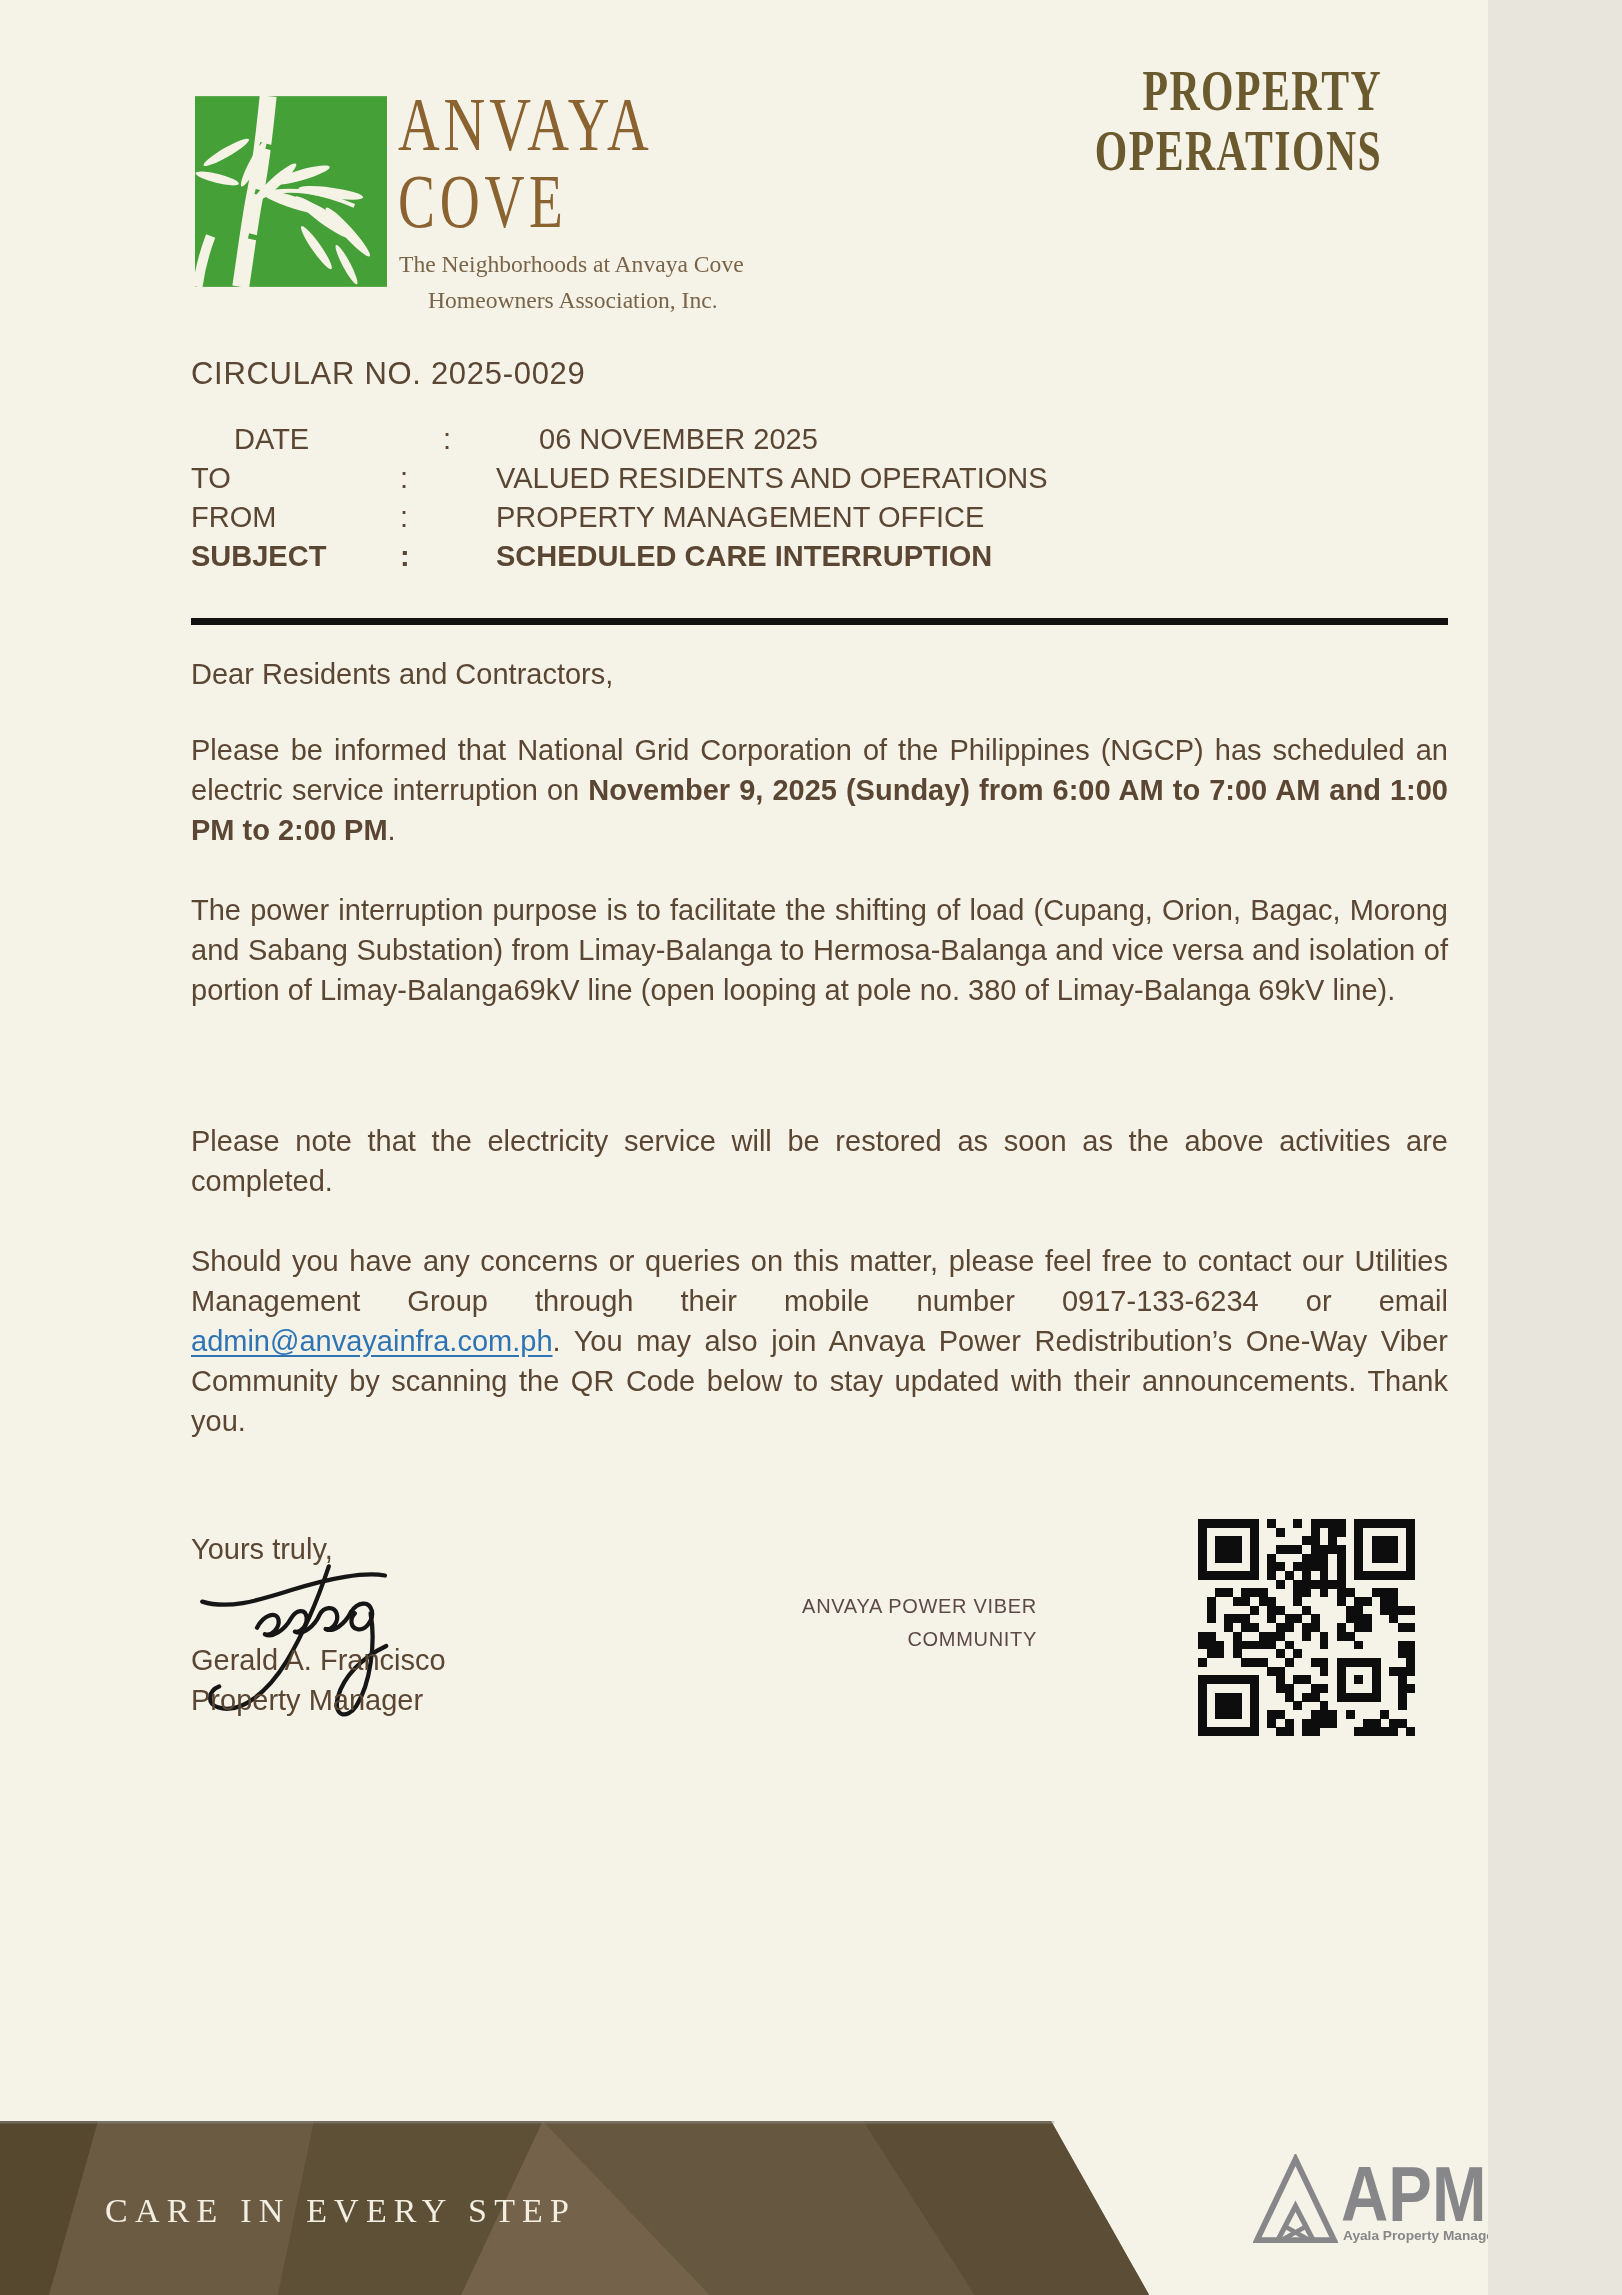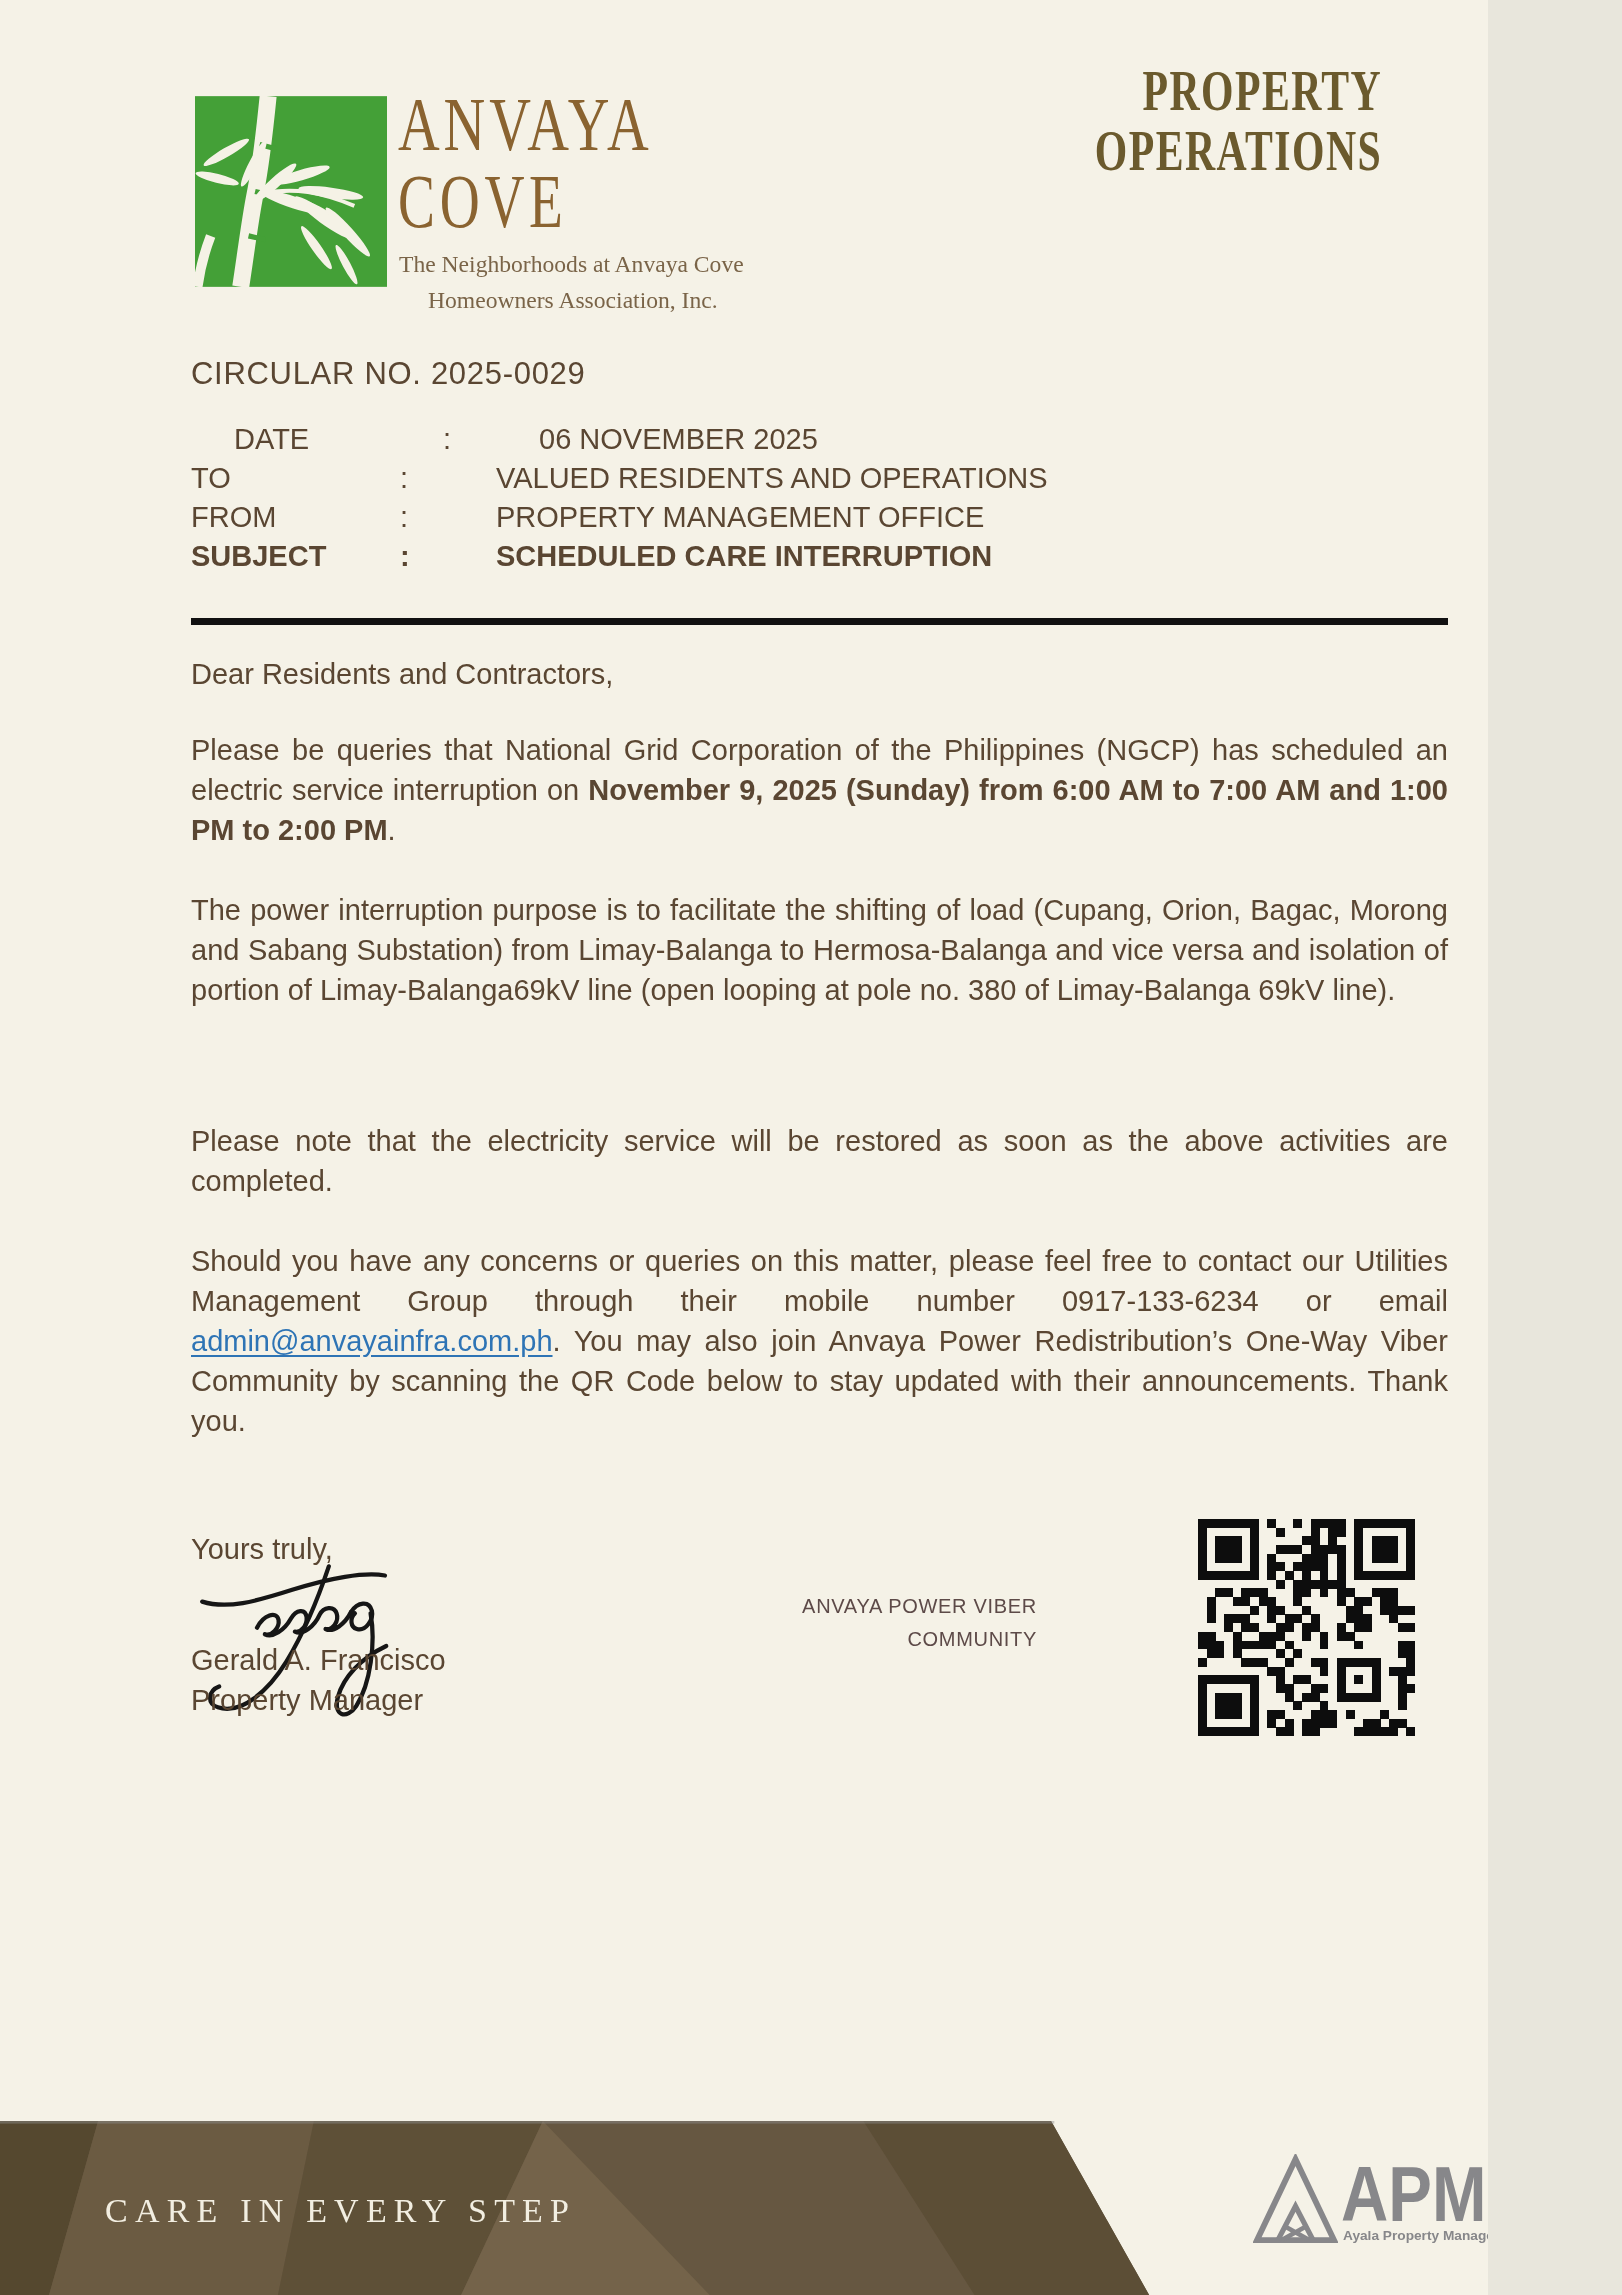--- a/index.html
+++ b/index.html
@@ -140,21 +140,21 @@
   <div class="abs meta-row strong" style="top:538px;">
     <span class="m-label">SUBJECT</span>
     <span class="m-colon">:</span>
     <span class="m-value">SCHEDULED CARE INTERRUPTION</span>
   </div>
 
   <div class="abs rule"></div>
 
   <div class="abs salutation" style="top:654px;">Dear Residents and Contractors,</div>
 
-  <p class="abs body-text" style="top:730px;"><span>Please be queries that National Grid Corporation of the Philippines (NGCP) has scheduled an electric service interruption on </span><b>November 9, 2025 (Sunday) from 6:00 AM to 7:00 AM and 1:00 PM to 2:00 PM</b><span>.</span></p>
+  <p class="abs body-text" style="top:730px;"><span>Please be informed that National Grid Corporation of the Philippines (NGCP) has scheduled an electric service interruption on </span><b>November 9, 2025 (Sunday) from 6:00 AM to 7:00 AM and 1:00 PM to 2:00 PM</b><span>.</span></p>
   <p class="abs body-text" style="top:890px;"><span>The power interruption purpose is to facilitate the shifting of load (Cupang, Orion, Bagac, Morong and Sabang Substation) from Limay-Balanga to Hermosa-Balanga and vice versa and isolation of portion of Limay-Balanga69kV line (open looping at pole no. 380 of Limay-Balanga 69kV line).</span></p>
   <p class="abs body-text" style="top:1121px;"><span>Please note that the electricity service will be restored as soon as the above activities are completed.</span></p>
   <p class="abs body-text" style="top:1241px;"><span>Should you have any concerns or queries on this matter, please feel free to contact our Utilities Management Group through their mobile number 0917-133-6234 or email </span><a href="#" class="email-link">admin@anvayainfra.com.ph</a><span>. You may also join Anvaya Power Redistribution’s One-Way Viber Community by scanning the QR Code below to stay updated with their announcements. Thank you.</span></p>
 
   <div class="abs salutation closing">Yours truly,</div>
 
   <svg class="abs signature-svg" viewBox="0 0 340 262">
     <g stroke="var(--signature-ink)" stroke-width="6.5" fill="none" stroke-linecap="round" stroke-linejoin="round">
       <path d="M 14,76 C 52,88 96,76 152,58 C 208,40 264,30 294,36"></path>
       <path d="M 208,22 C 196,58 172,120 143,168 C 116,212 74,250 38,238 C 20,232 24,212 40,206"></path>

